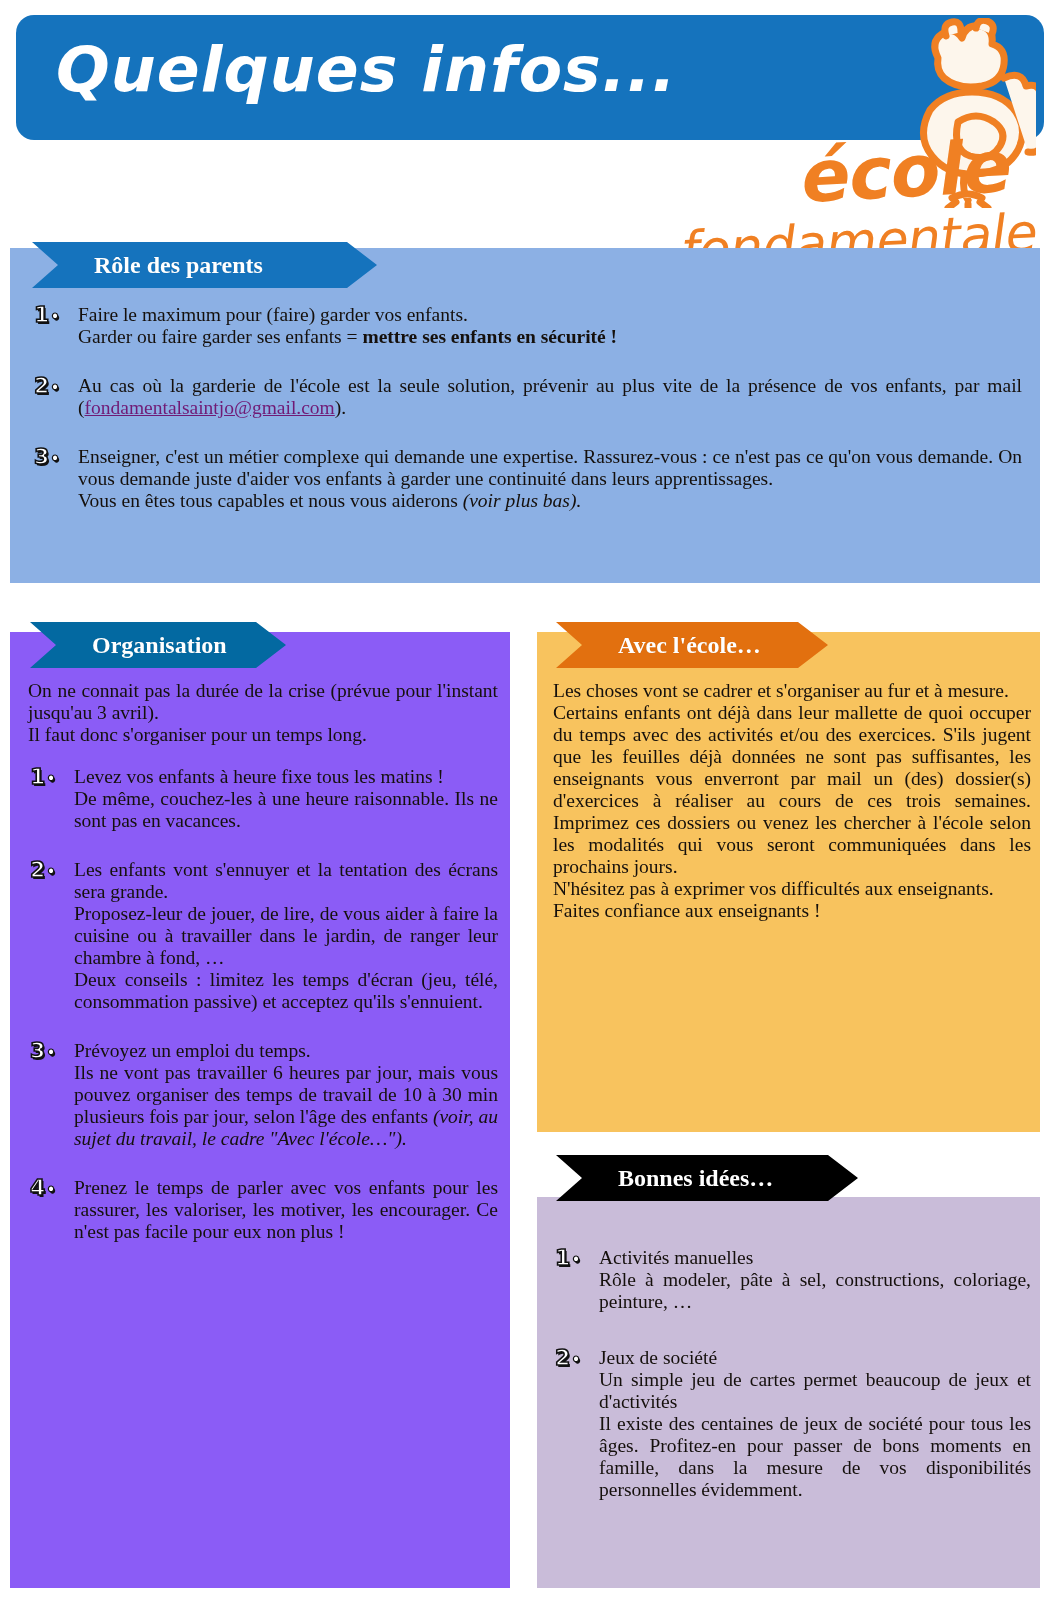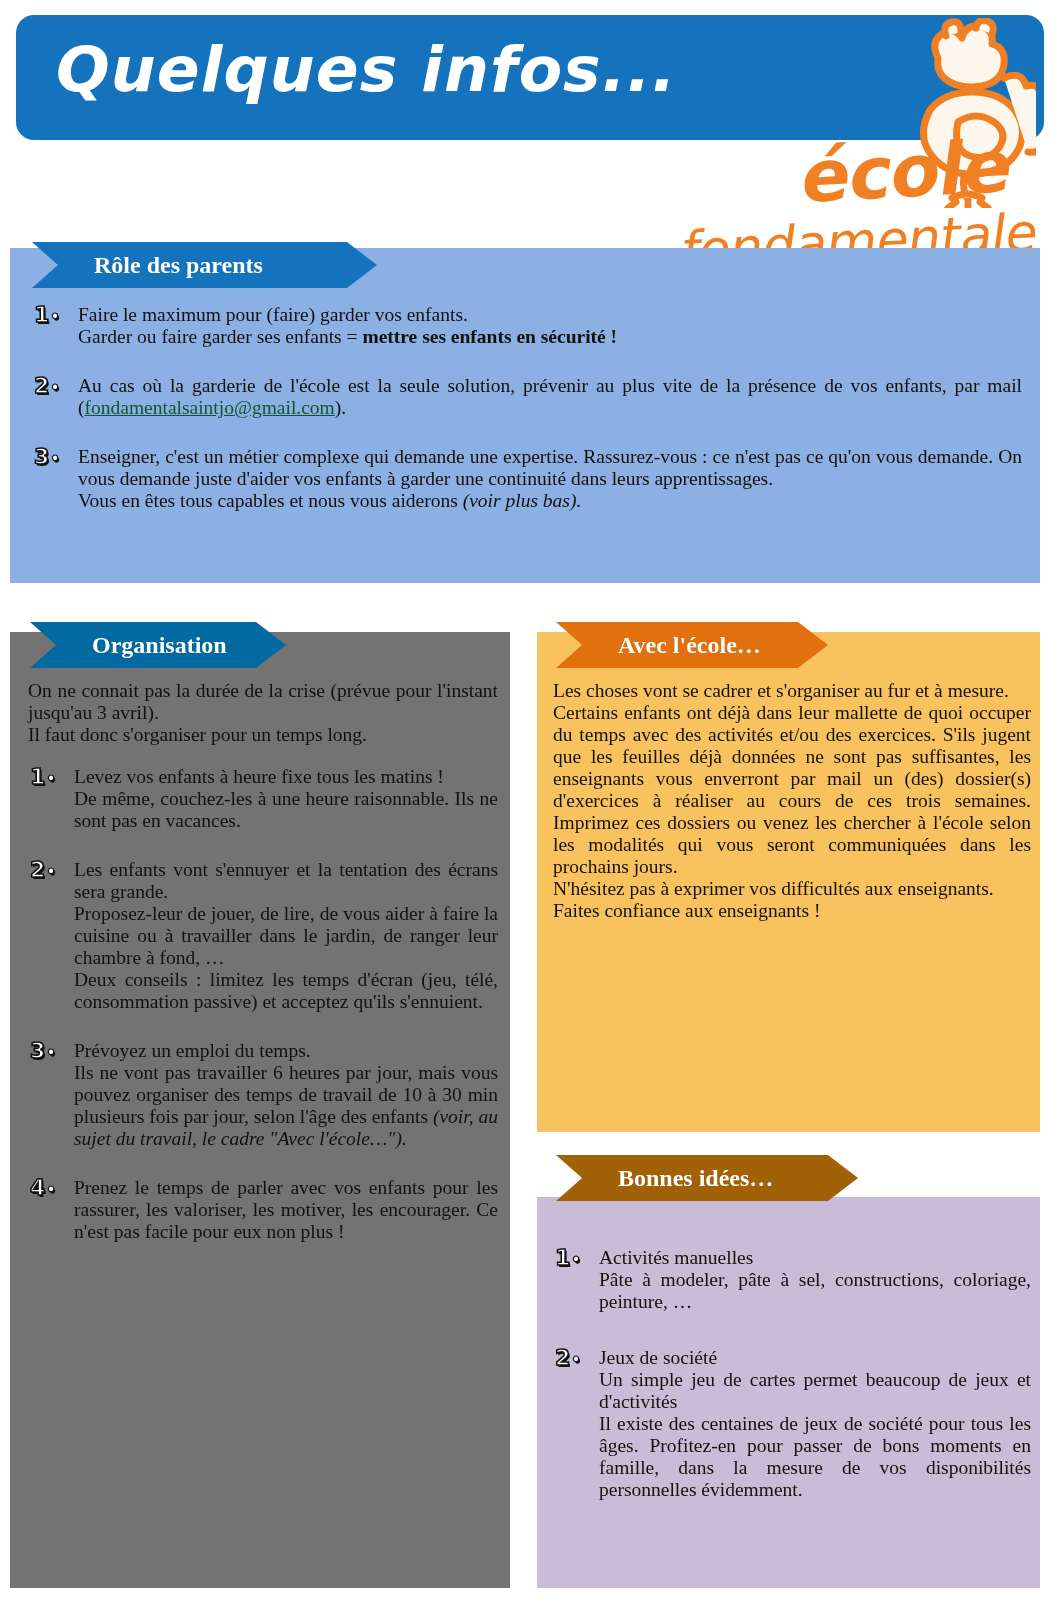--- a/index.html
+++ b/index.html
@@ -139,21 +139,21 @@
     top: 56px;
     width: 990px;
   }
 
   
   #panel-organisation {
     left: 10px;
     top: 632px;
     width: 500px;
     height: 956px;
-    background: #737373;
+    background: #8b5cf6;
   }
   #ribbon-organisation {
     left: 30px;
     top: 622px;
     width: 256px;
     background: #0369a1;
     z-index: 5;
   }
   #organisation-inner {
     position: absolute;
@@ -189,21 +189,21 @@
     left: 537px;
     top: 1197px;
     width: 503px;
     height: 391px;
     background: #c9bcd9;
   }
   #ribbon-idees {
     left: 556px;
     top: 1155px;
     width: 302px;
-    background: #a16207;
+    background: #000000;
     z-index: 5;
   }
   #idees-inner {
     position: absolute;
     left: 16px;
     top: 50px;
     width: 478px;
   }
 
   
@@ -233,21 +233,21 @@
   .lines > div {
     margin: 0;
   }
   .justify {
     text-align: justify;
     text-justify: inter-word;
   }
   b.strong { font-weight: bold; margin-top: 16px; }
   i.em { font-style: italic; margin-top: 40px; }
   a.mail {
-    color: #14532d;
+    color: #701a75;
     text-decoration: underline;
   }
   .gap { height: 13px; }
   .small-gap { height: 7px; }
 </style>
 </head>
 <body>
 
 <div id="header-area">
   <div id="header-bar">
@@ -374,21 +374,21 @@
 </div>
 <div class="ribbon" id="ribbon-ecole">Avec l'école…</div>
 
 <div class="panel" id="panel-idees">
   <div id="idees-inner" class="panel-body">
 
     <div class="num-item">
       <span class="num-marker">1</span>
       <div class="lines">
         <div>Activités manuelles</div>
-        <div class="justify">Pâte à modeler, pâte à sel, constructions, coloriage, peinture, …</div>
+        <div class="justify">Rôle à modeler, pâte à sel, constructions, coloriage, peinture, …</div>
       </div>
     </div>
 
     <div class="gap"></div>
     <div class="small-gap"></div>
 
     <div class="num-item">
       <span class="num-marker">2</span>
       <div class="lines">
         <div>Jeux de société</div>

